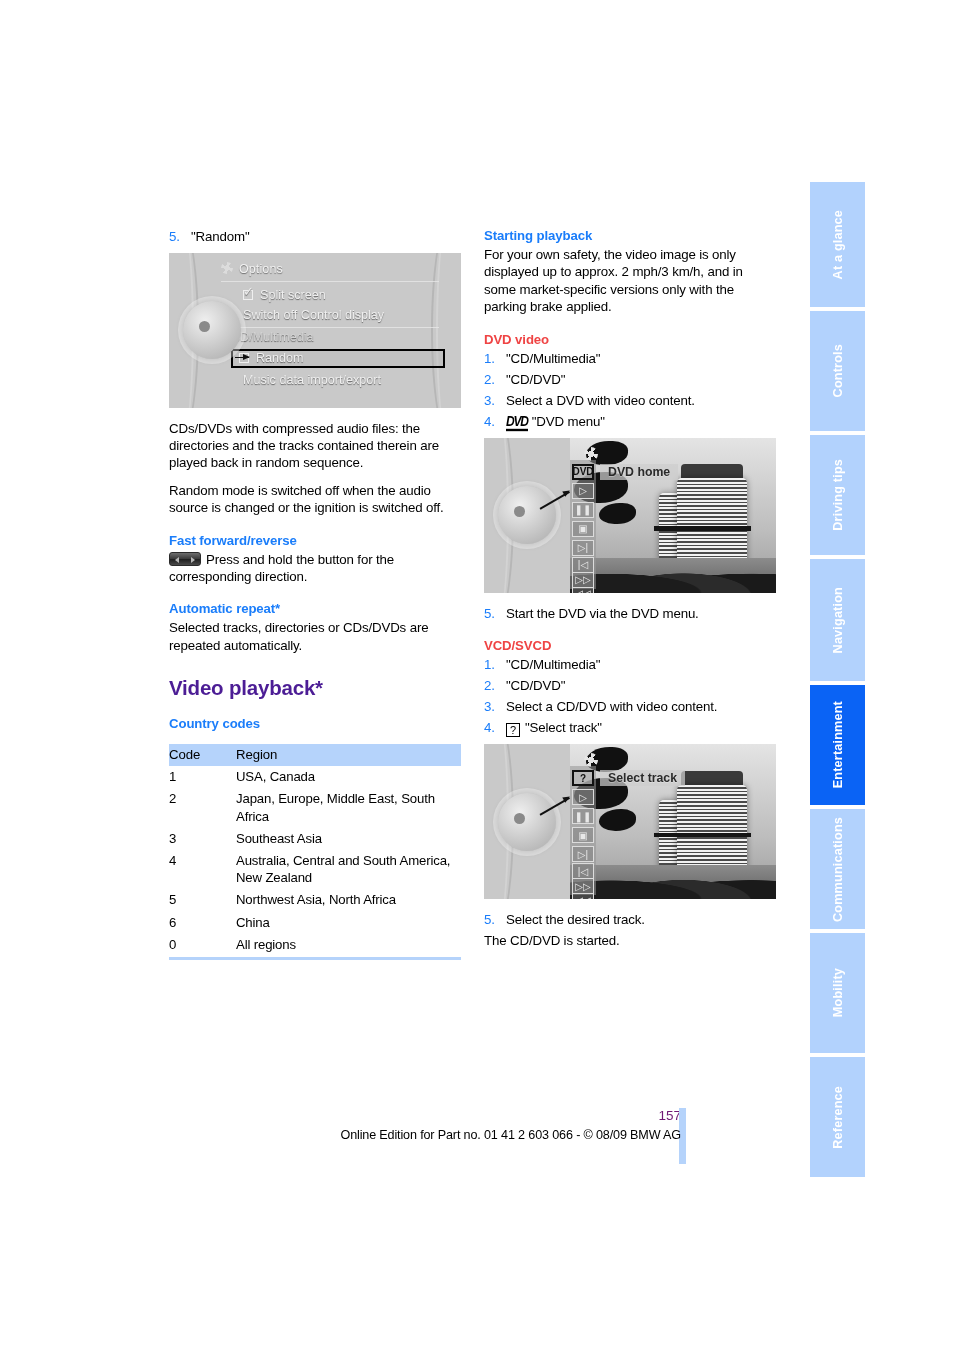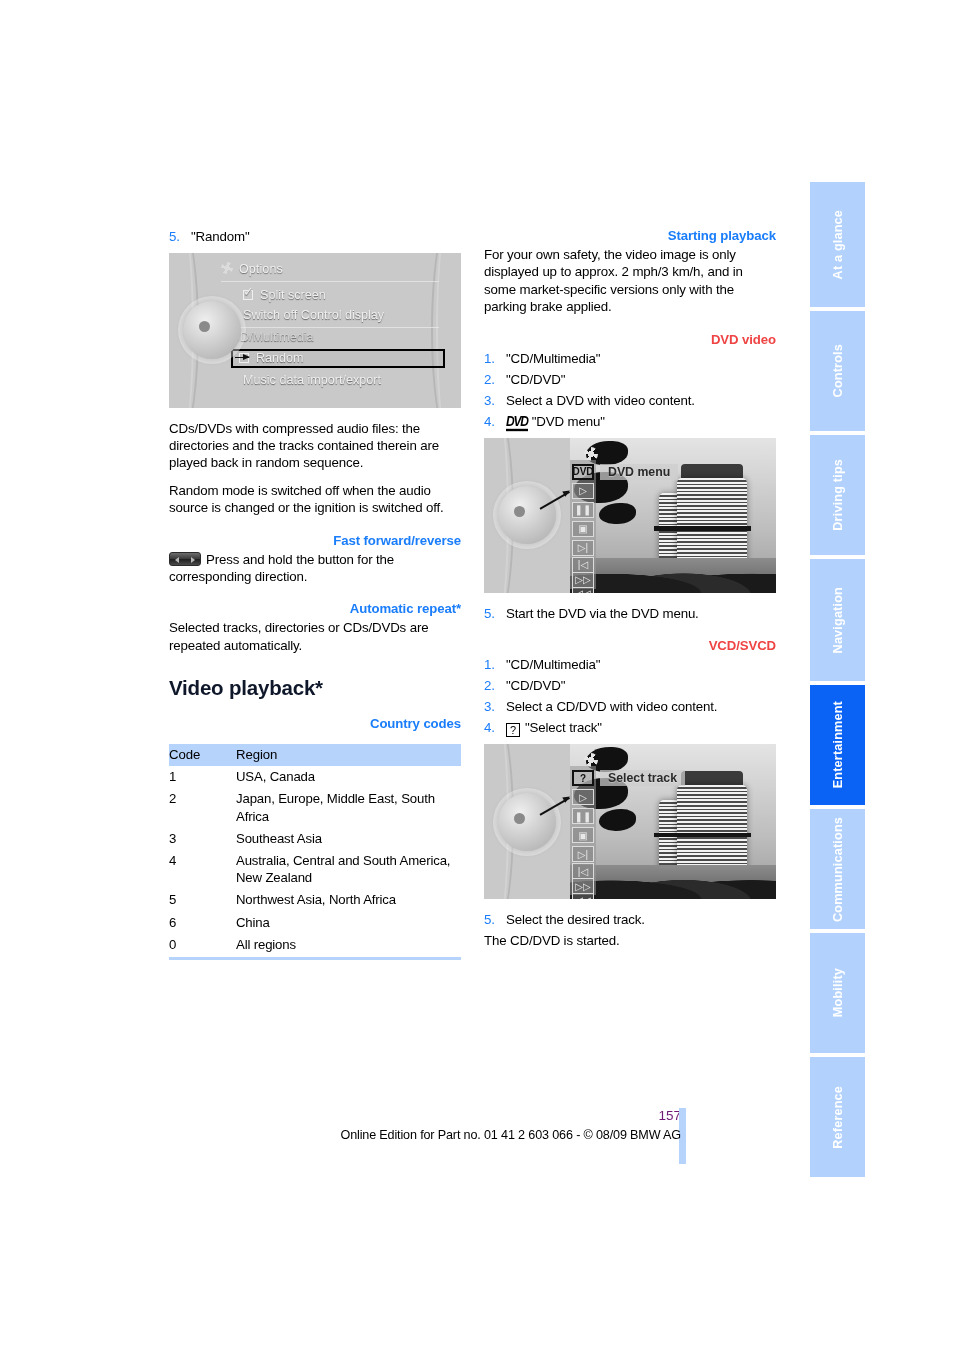--- a/index.html
+++ b/index.html
@@ -11,33 +11,32 @@
   }
   .page { position: relative; width: 954px; height: 1350px; background:#fff; }
 
   
   .col { position: absolute; top: 228px; width: 292px; }
   .col-left  { left: 169px; }
   .col-right { left: 484px; }
 
   
   .h1 {
-    color: #0f172a;
+    color: #4c1d95;
     font-size: 20.5px;
     font-weight: bold;
     letter-spacing: -0.2px;
     margin: 22px 0 9px 0;
   }
   .h2 {
     color: #1a7dfa;
     font-size: 13.2px;
     font-weight: bold;
     margin: 16px 0 3px 0;
     letter-spacing: -0.1px;
-    text-align: right;
   }
   .h2.pale { color: #ef4444; }
   .h2.first { margin-top: 0; }
   p.body {
     font-size: 13.3px;
     line-height: 17.4px;
     color: #000;
     margin-bottom: 10px;
     letter-spacing: -0.15px;
   }
@@ -393,21 +392,21 @@
           <div class="foliage" style="left:8%; top:2%; width:20%; height:16%;"></div>
           <div class="foliage" style="left:2%; top:22%; width:26%; height:20%;"></div>
           <div class="foliage" style="left:14%; top:42%; width:18%; height:14%;"></div>
           <div class="bush"></div>
         </div>
 
         <div class="vid-gear"></div>
         <div class="vbar"></div>
 
         <div class="vbtn sel" style="top:26px;">DVD</div>
-        <div class="vlabel" style="top:26px;">DVD menu</div>
+        <div class="vlabel" style="top:26px;">DVD home</div>
 
         <div class="vbtn" style="top:45px;">▷</div>
         <div class="vbtn" style="top:64px;">❚❚</div>
         <div class="vbtn" style="top:83px;">▣</div>
         <div class="vbtn" style="top:102px;">▷|</div>
         <div class="vbtn" style="top:119px;">|◁</div>
         <div class="vbtn" style="top:134px;">▷▷</div>
         <div class="vbtn" style="top:149px; height:14px;">◁◁</div>
 
         <div class="knob"></div>

